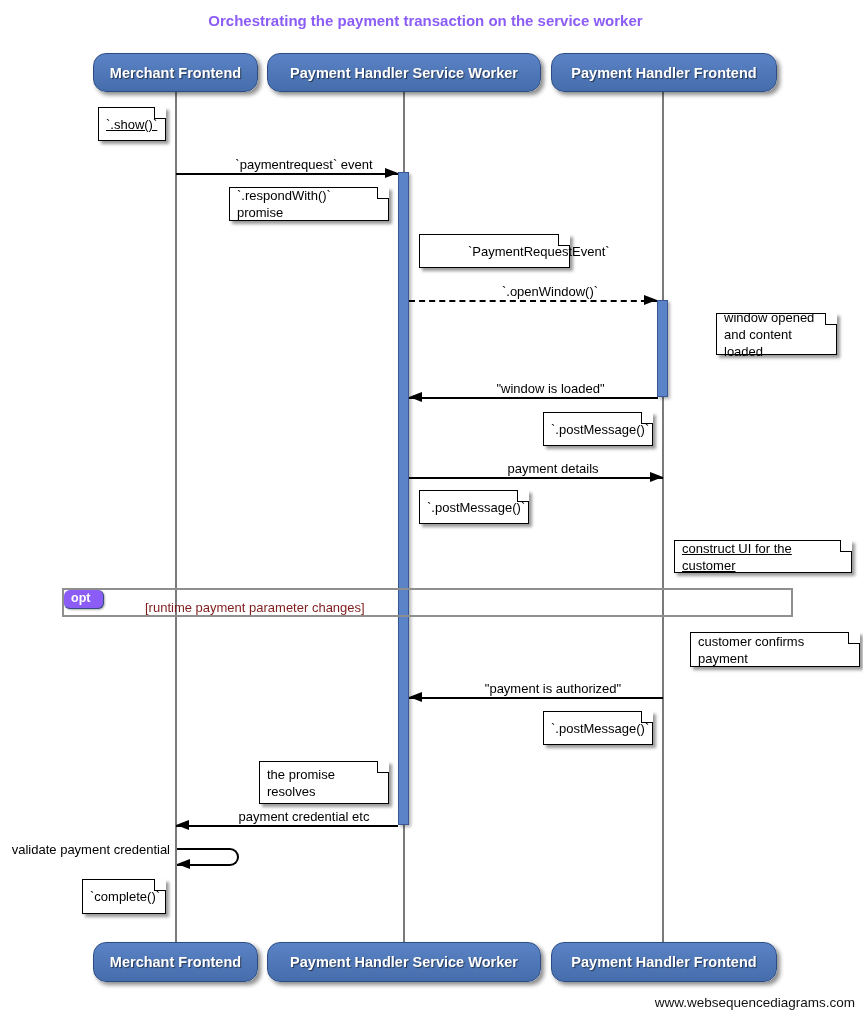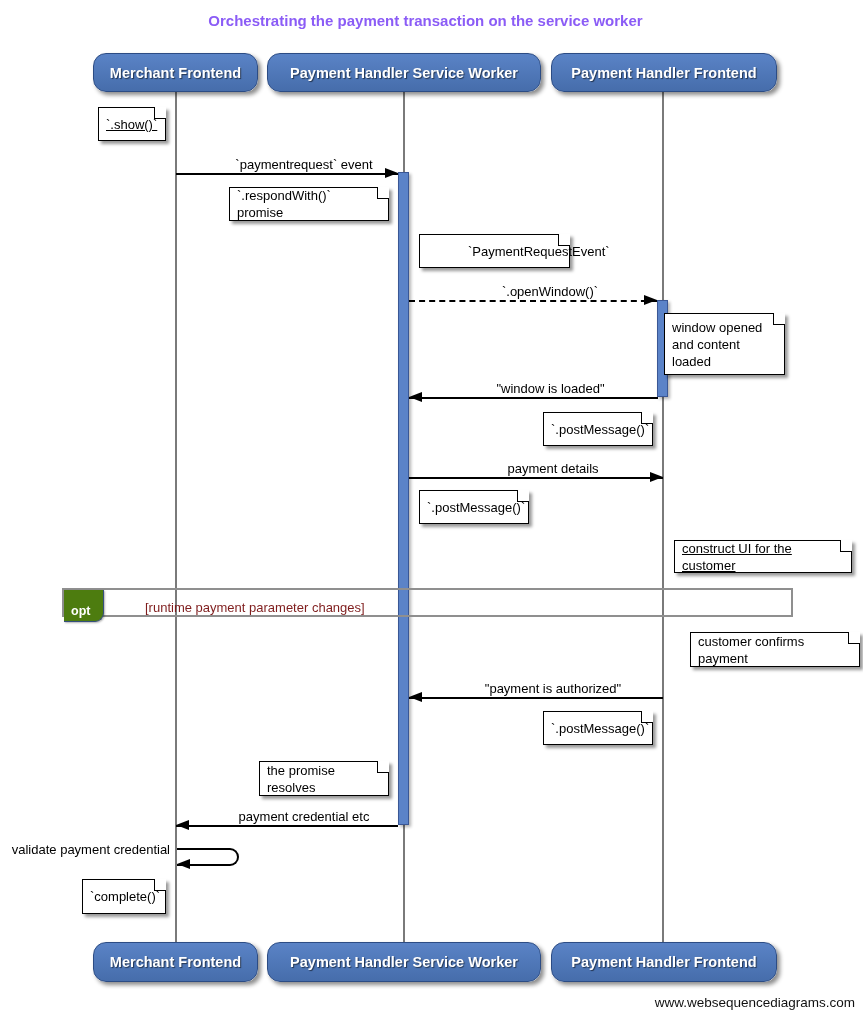--- a/index.html
+++ b/index.html
@@ -113,30 +113,31 @@
     border-right: 13px solid #000;
   }
   .opt-frame {
     position: absolute;
     border: 2px solid #8f8f8f;
     background: transparent;
   }
   .opt-tab {
     position: absolute;
     left: 0; top: 0;
-    background: #4d7c0f;
+    background: #8b5cf6;
     border-right: 1px solid #35507e;
     border-bottom: 1px solid #35507e;
     border-bottom-right-radius: 9px;
     color: #fff;
     font-weight: bold;
     font-size: 12.5px;
     line-height: 15px;
-    padding: 14px 13px 2px 7px;
+    padding: 1px 13px 2px 7px;
     box-shadow: 1px 1px 2px rgba(0,0,0,0.3);
+    border-radius: 6px;
   }
   .opt-cond {
     position: absolute;
     left: 81px; top: 2px;
     font-weight: normal;
     font-size: 13px;
     white-space: nowrap;
     color: #7f1d1d;
     margin-top: 8px;
   }
@@ -207,28 +208,28 @@
     <div class="head left"></div>
   </div>
 
   <div class="self-label" style="left:8px; top:842px; width:162px;">validate payment credential</div>
   <div class="self-loop" style="left:177px; top:848px; width:62px; height:18px;"></div>
   <div class="self-head" style="left:177px; top:859px;"></div>
 
   <div class="note" style="left:98px;  top:107px; width:68px;  height:34px;text-decoration:underline;">`.show()`</div>
   <div class="note" style="left:229px; top:187px; width:160px; height:34px;">`.respondWith()` promise</div>
   <div class="note" style="left:419px; top:234px; width:151px; height:34px;padding-left:48px;">`PaymentRequestEvent`</div>
-  <div class="note" style="left:664px; top:313px; width:121px; height:62px;">window opened
+  <div class="note" style="left:716px; top:313px; width:121px; height:42px;">window opened
 and content loaded</div>
   <div class="note" style="left:543px; top:412px; width:110px; height:34px;">`.postMessage()`</div>
   <div class="note" style="left:419px; top:490px; width:110px; height:34px;">`.postMessage()`</div>
   <div class="note" style="left:674px; top:540px; width:178px; height:33px;text-decoration:underline;">construct UI for the customer</div>
   <div class="note" style="left:675px; top:632px; width:170px; height:35px;margin-left:15px;">customer confirms payment</div>
   <div class="note" style="left:543px; top:711px; width:110px; height:34px;">`.postMessage()`</div>
-  <div class="note" style="left:259px; top:761px; width:130px; height:35px;">the promise resolves</div>
+  <div class="note" style="left:259px; top:761px; width:130px; height:43px;">the promise resolves</div>
   <div class="note" style="left:82px;  top:879px; width:84px;  height:35px;">`complete()`</div>
 
   <div class="opt-frame" style="left:62px; top:588px; width:731px; height:29px;">
     <div class="opt-tab">opt</div>
     <div class="opt-cond">[runtime payment parameter changes]</div>
   </div>
 
   <div class="actor" style="left:93px; top:942px; width:165px; height:40px;">
     <span>Merchant Frontend</span>
   </div>

